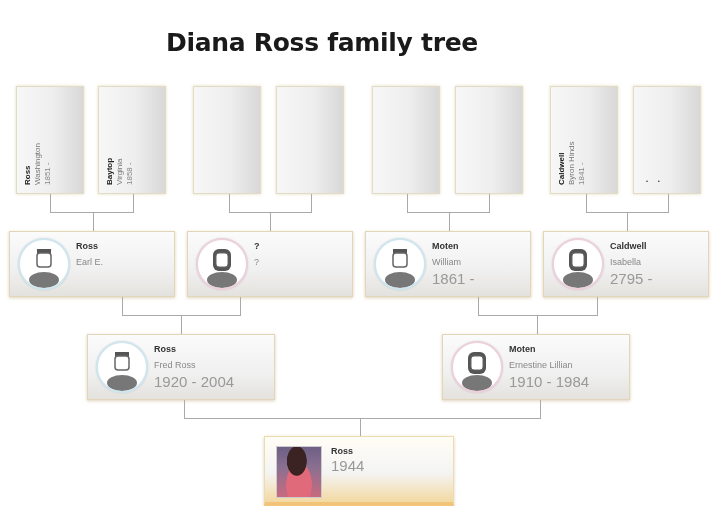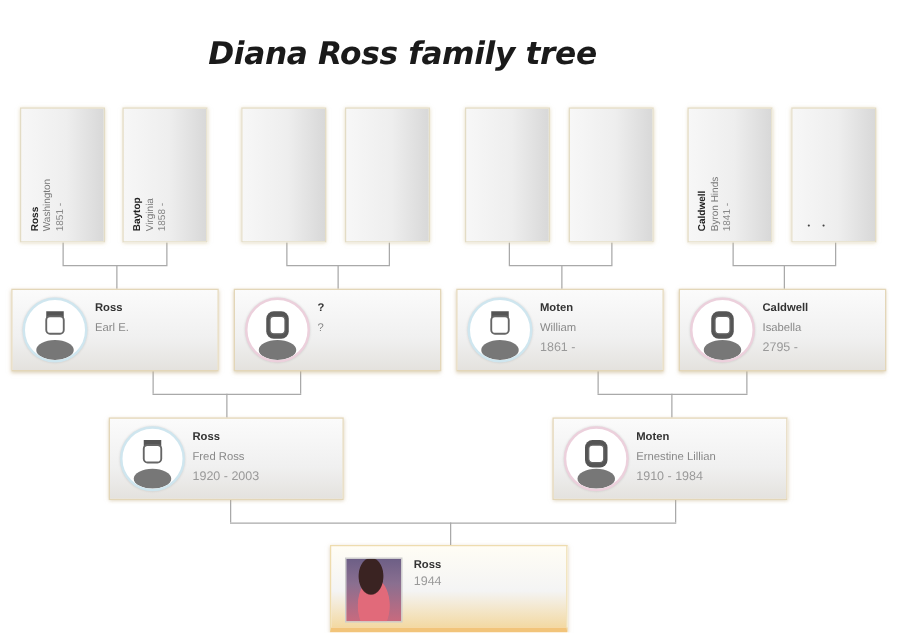--- a/index.html
+++ b/index.html
@@ -2,21 +2,21 @@
 <html><head>
 <meta charset="utf-8">
 <style>
   * { box-sizing: border-box; margin: 0; padding: 0; }
   html, body { width: 720px; height: 506px; background: #ffffff; overflow: hidden; }
   body { position: relative; font-family: "Liberation Sans", "DejaVu Sans", sans-serif; color: #333; }
 
   .title {
     position: absolute; left: 0; top: 28px; width: 644px; text-align: center;
     font-family: "DejaVu Sans", "Liberation Sans", sans-serif;
-    font-size: 25px; font-weight: bold; color: #1a1a1a; letter-spacing: -0.3px; font-style: italic;
+    font-size: 25px; font-weight: bold; color: #1a1a1a; letter-spacing: -0.3px;
   }
 
   
   .line { position: absolute; background: #a9a9a9; }
 
   
   .gg {
     position: absolute; width: 68px; height: 108px; top: 86px;
     border: 1px solid #e3dcc5;
     background: linear-gradient(90deg, #f7f7f7 0%, #eeeeee 55%, #d8d8d8 100%);
@@ -46,21 +46,21 @@
   .card .avatar {
     position: absolute; left: 8px; top: 6px; width: 52px; height: 52px; border-radius: 50%;
     background: #ffffff; border: 2px solid #cfe6ef;
     box-shadow: 0 0 2px rgba(0,0,0,0.15);
     overflow: hidden;
   }
   .card .avatar.female { border-color: #ecd0dc; }
   .card .info { position: absolute; left: 66px; top: 8px; }
   .card .surname { font-size: 9px; font-weight: bold; color: #333; line-height: 13px; }
   .card .given { font-size: 9px; color: #888; line-height: 18px; }
-  .card .dates { font-size: 10px; color: #999; line-height: 16px; }
+  .card .dates { font-size: 15px; color: #999; line-height: 16px; }
 
   .card.main {
     border-color: #eedcae;
     background: linear-gradient(180deg, #fffdf5 0%, #f4f4f4 55%, #f3d9a2 100%);
     border-bottom: 4px solid #f2c47a;
   }
   .card.main .photo {
     position: absolute; left: 11px; top: 9px; width: 46px; height: 52px;
     background:
       radial-gradient(ellipse at 45% 28%, #3a2322 0 28%, transparent 30%),
@@ -204,21 +204,21 @@
   <div class="avatar">
     <svg class="person" width="48" height="48" viewBox="0 0 48 48">
       <rect x="17" y="9" width="14" height="6" fill="#555"></rect>
       <rect x="17" y="13" width="14" height="14" rx="3" fill="#fff" stroke="#666" stroke-width="1.5"></rect>
       <ellipse cx="24" cy="40" rx="15" ry="8" fill="#777"></ellipse>
     </svg>
   </div>
   <div class="info">
     <div class="surname">Ross</div>
     <div class="given">Fred Ross</div>
-    <div class="dates">1920 - 2003</div>
+    <div class="dates">1920 - 2004</div>
   </div>
 </div>
 
 <div class="card" style="left:442px;top:334px;width:188px;">
   <div class="avatar female">
     <svg class="person" width="48" height="48" viewBox="0 0 48 48">
       <rect x="15" y="9" width="18" height="22" rx="6" fill="#555"></rect>
       <rect x="18" y="13" width="12" height="14" rx="3" fill="#fff" stroke="#666" stroke-width="1"></rect>
       <ellipse cx="24" cy="40" rx="15" ry="8" fill="#777"></ellipse>
     </svg>

